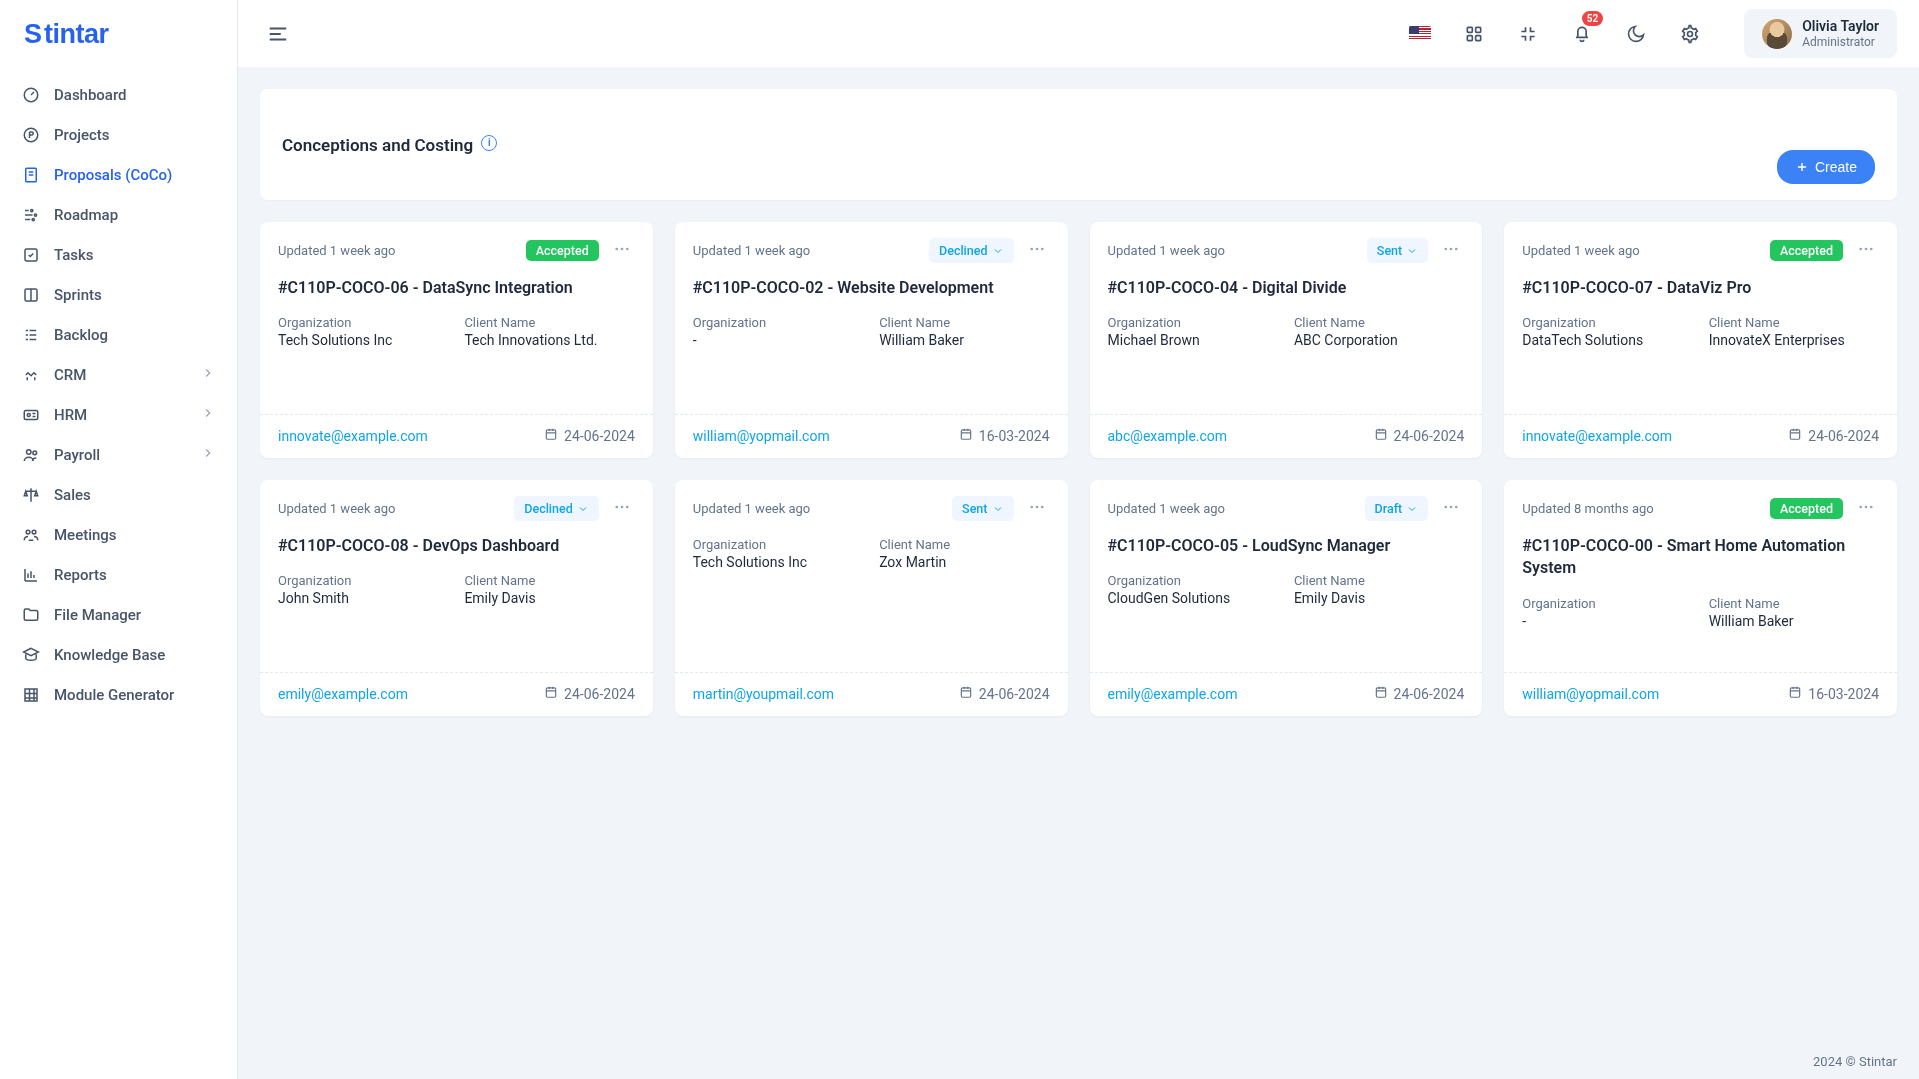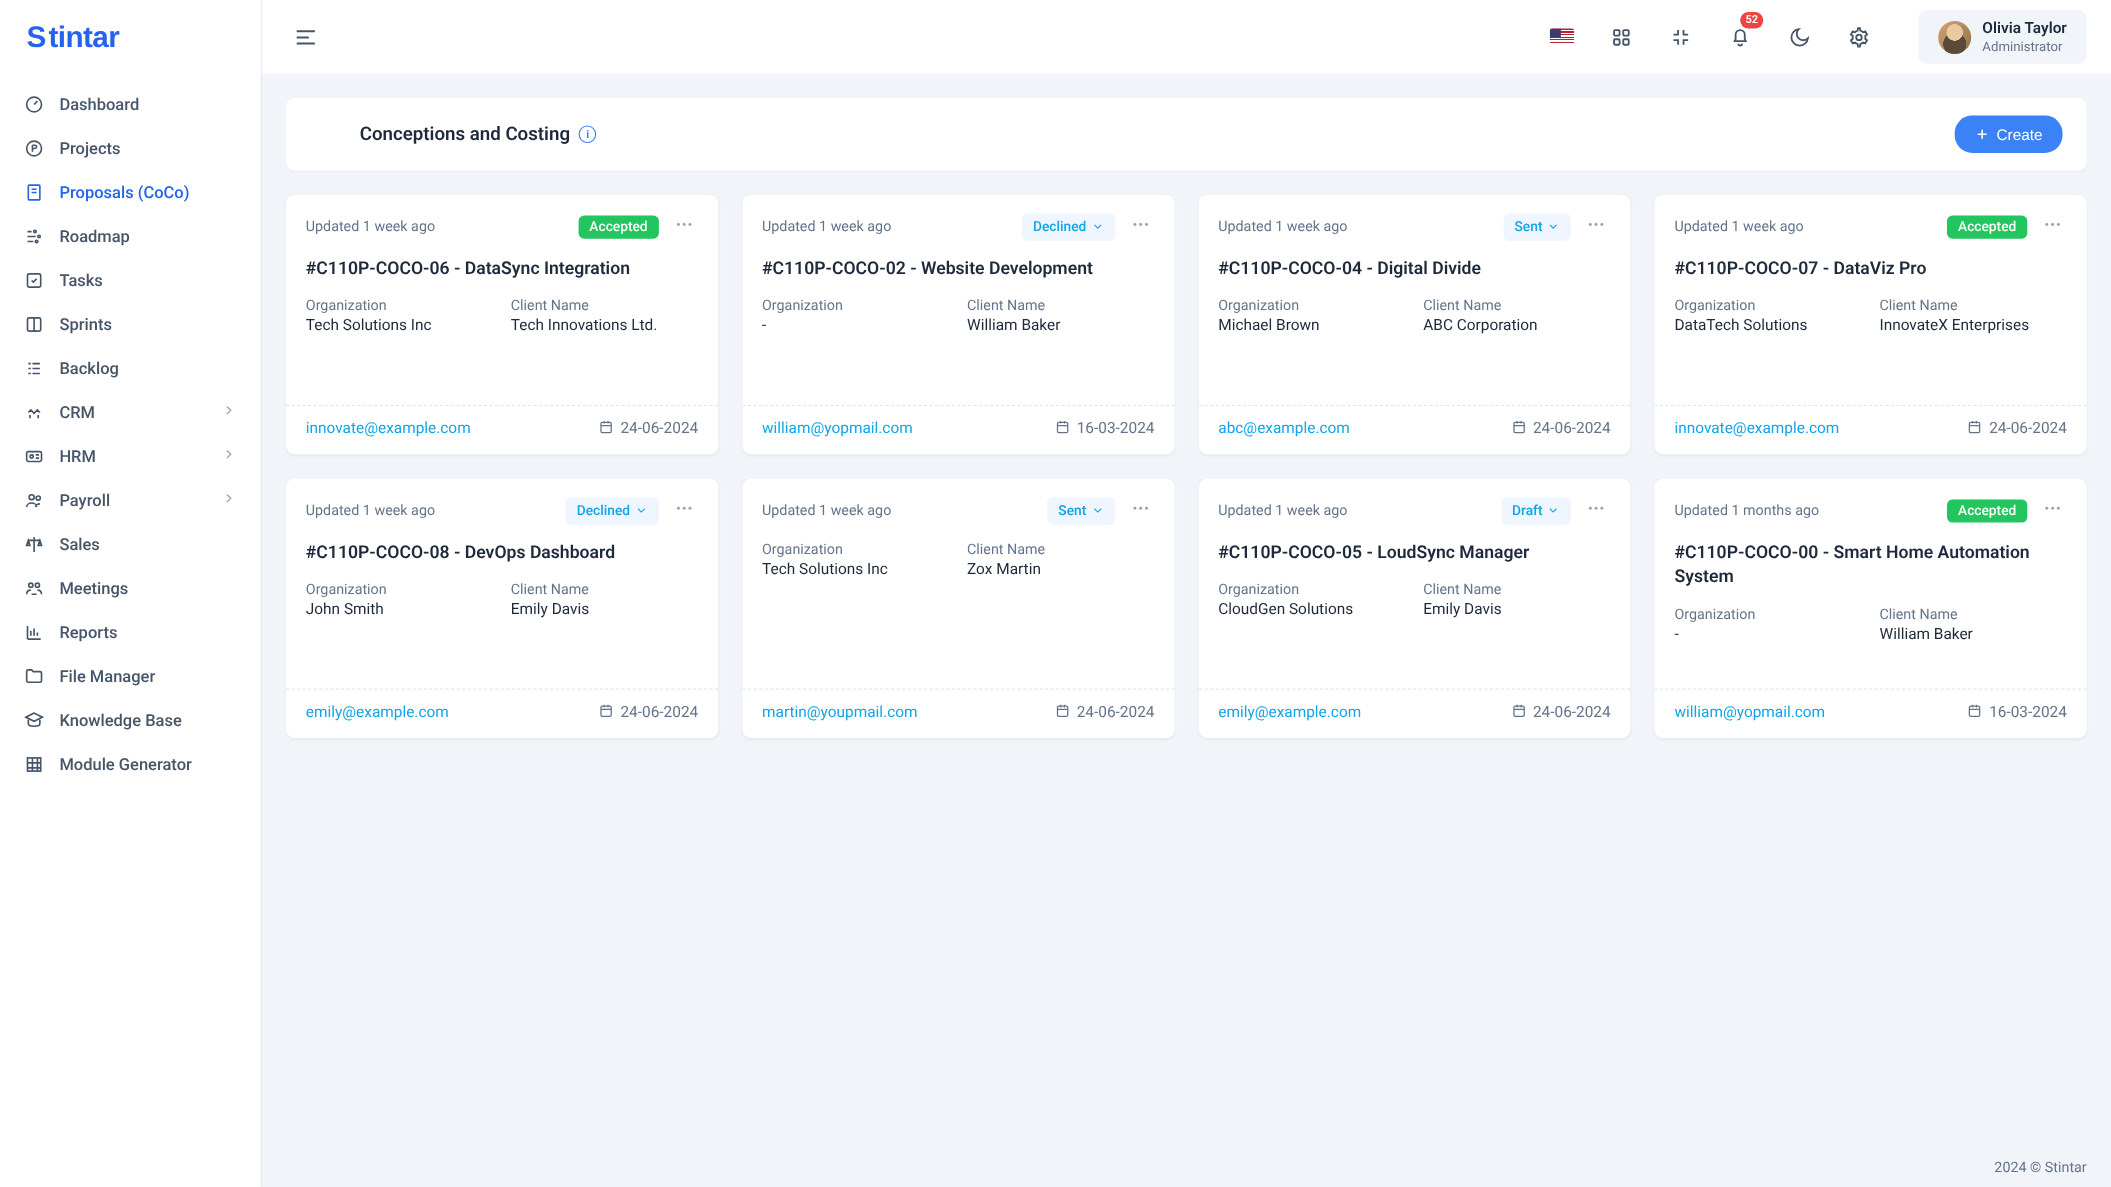--- a/index.html
+++ b/index.html
@@ -46,23 +46,23 @@
   .user-box{display:flex;align-items:center;gap:10px;padding:8px 18px;background:var(--bg);border-radius:8px;margin-left:21px;cursor:pointer;}
   .avatar{width:30px;height:30px;border-radius:50%;background:linear-gradient(135deg,#d4a574,#8b6f47);flex-shrink:0;position:relative;overflow:hidden;}
   .avatar::after{content:"";position:absolute;inset:0;background:radial-gradient(circle at 50% 35%,#e8c9a0 30%,transparent 31%),radial-gradient(circle at 50% 70%,#5a4a3a 40%,transparent 41%);}
   .user-info{display:flex;flex-direction:column;line-height:1.3;}
   .user-name{font-weight:600;font-size:14px;color:var(--text);}
   .user-role{font-size:12px;color:var(--muted);}
 
   
   .main{position:fixed;left:var(--sidebar-w);top:var(--header-h);right:0;bottom:0;overflow-y:auto;padding:22px;}
   .page-header{background:var(--card);border-radius:8px;padding:16px 22px;display:flex;align-items:center;justify-content:space-between;box-shadow:0 1px 2px rgba(0,0,0,0.03);}
-  .page-title{font-size:17px;font-weight:600;color:var(--text);display:flex;align-items:center;gap:8px;margin-left:45px;}
+  .page-title{font-size:17px;font-weight:600;color:var(--text);display:flex;gap:8px;}
   .info-icon{width:16px;height:16px;border:1.5px solid var(--primary-light);border-radius:50%;color:var(--primary-light);display:inline-flex;align-items:center;justify-content:center;font-size:10px;font-weight:700;}
-  .create-btn{background:var(--primary-light);color:#fff;border:none;padding:9px 18px;border-radius:16px;font-weight:500;font-size:14px;display:flex;align-items:center;gap:6px;cursor:pointer;}
+  .create-btn{background:var(--primary-light);color:#fff;border:none;padding:9px 18px;border-radius:16px;font-weight:500;font-size:14px;display:flex;align-items:center;gap:6px;cursor:pointer;margin-top:45px;}
   .create-btn svg{width:14px;height:14px;}
 
   
   .grid{display:grid;grid-template-columns:repeat(4,1fr);gap:22px;margin-top:22px;}
   .pcard{background:var(--card);border-radius:8px;box-shadow:0 1px 3px rgba(0,0,0,0.05);display:flex;flex-direction:column;min-height:236px;}
   .pcard-head{padding:16px 18px 0;display:flex;align-items:center;gap:10px;}
   .updated{font-size:13px;color:var(--muted);flex:1;}
   .status-pill{padding:3px 10px;border-radius:5px;font-size:12.5px;font-weight:500;display:inline-flex;align-items:center;gap:4px;}
   .status-accepted{background:var(--green);color:#fff;}
   .status-dropdown{background:#eff6ff;color:var(--sky);cursor:pointer;padding:5px 10px;}
@@ -521,21 +521,21 @@
     <div class="pcard-foot">
       <a class="email-link">emily@example.com</a>
       <span class="date"><span><svg viewBox="0 0 24 24" fill="none" stroke="currentColor" stroke-width="2">
                 <rect x="4" y="5" width="16" height="16" rx="2"></rect>
                 <path d="M4 10h16M9 3v4M15 3v4"></path>
               </svg></span>24-06-2024</span>
     </div>
       </div>
       <div class="pcard">
     <div class="pcard-head">
-      <span class="updated">Updated 1 months ago</span>
+      <span class="updated">Updated 8 months ago</span>
       <span class="status-pill status-accepted">Accepted</span>
       <span class="more-btn"><svg viewBox="0 0 24 24" fill="currentColor">
               <circle cx="5" cy="12" r="1.8"></circle>
               <circle cx="12" cy="12" r="1.8"></circle>
               <circle cx="19" cy="12" r="1.8"></circle>
             </svg></span>
     </div>
     <div class="pcard-title">#C110P-COCO-00 - Smart Home Automation System</div>
     <div class="pcard-body">
       <div>

